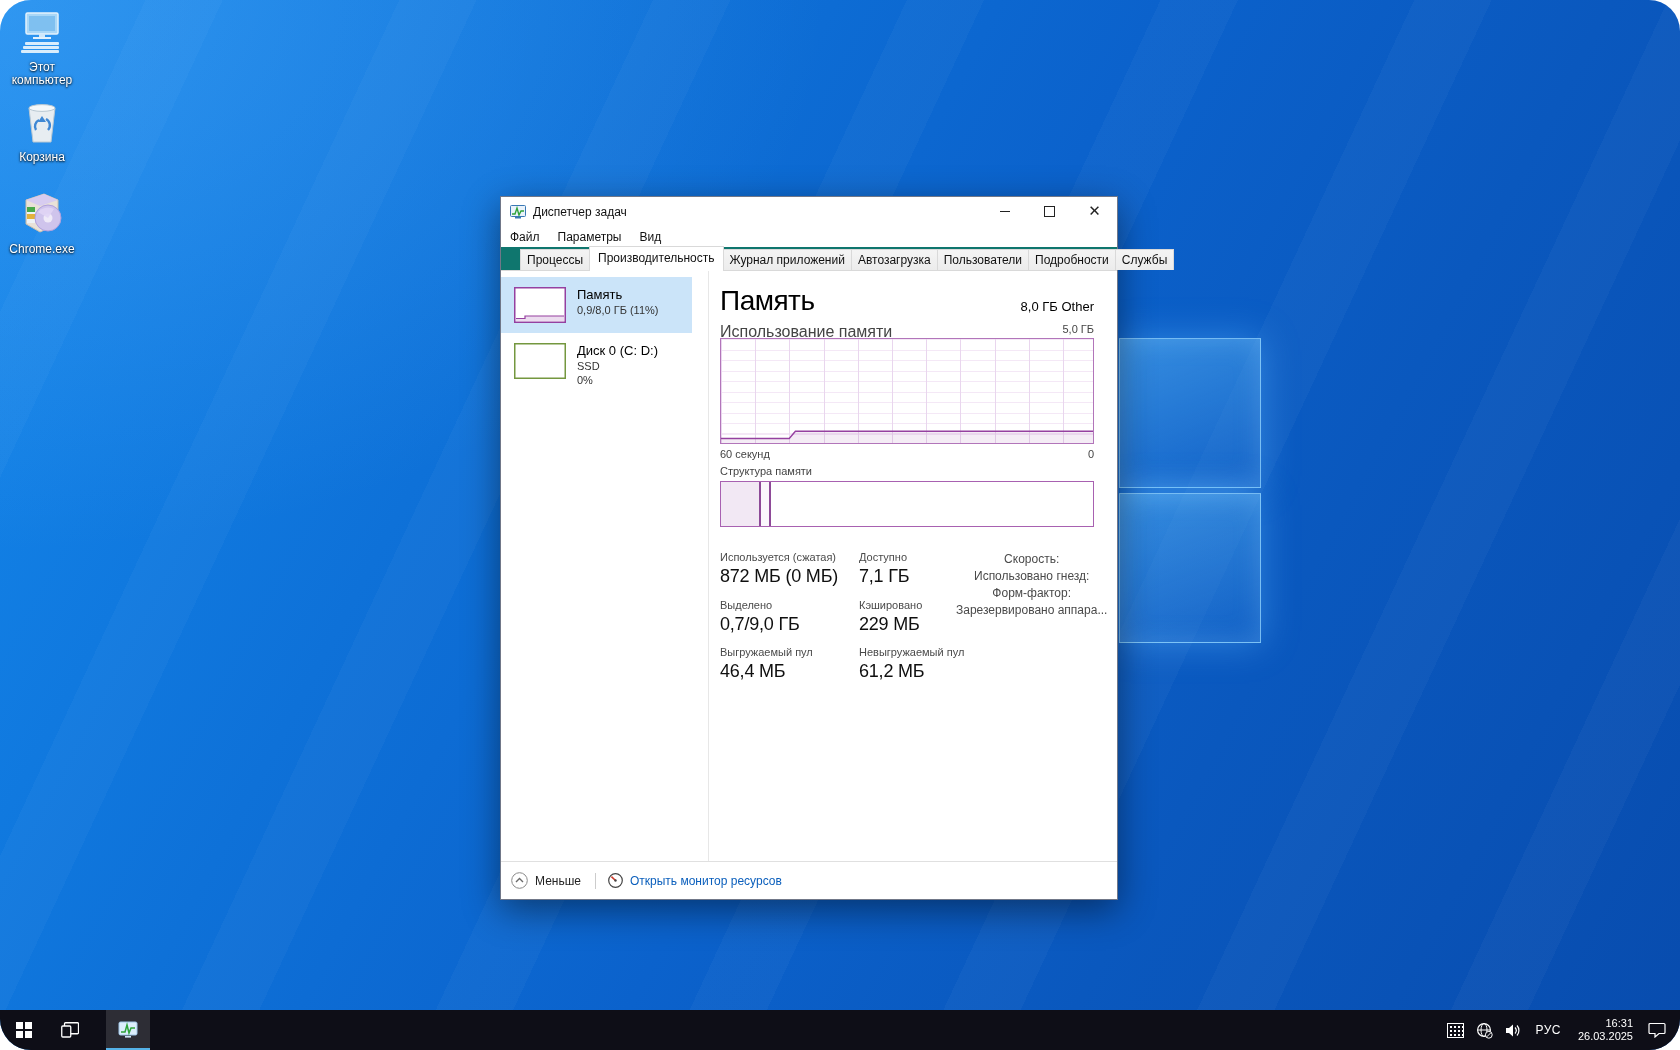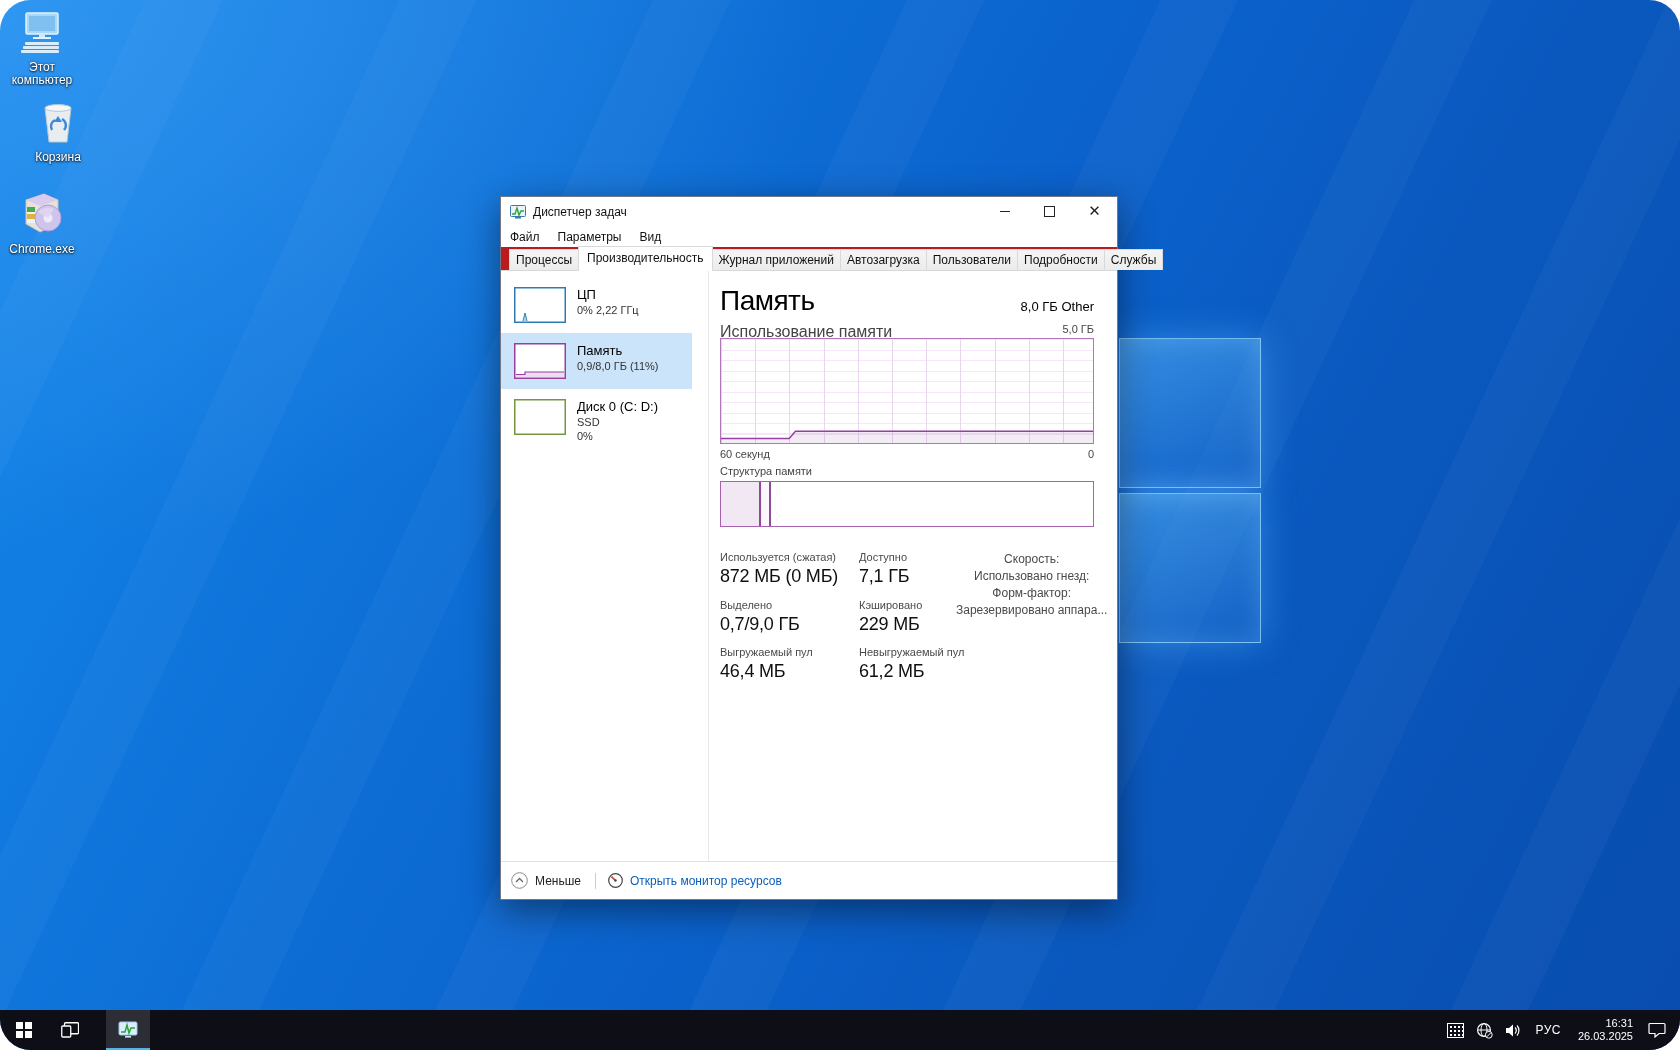--- a/index.html
+++ b/index.html
@@ -38,21 +38,21 @@
   .titlebar{height:30px;display:flex;align-items:center;padding-left:9px;}
   .titlebar .title{margin-left:7px;font-size:12px;color:#111;}
   .caption{margin-left:auto;display:flex;height:30px;}
   .capbtn{width:45px;height:29px;display:flex;align-items:center;justify-content:center;color:#222;}
   .min-glyph{width:10px;height:1px;background:#222;}
   .max-glyph{width:9px;height:9px;border:1px solid #222;}
   .close-glyph{font-size:15px;line-height:15px;font-family:"DejaVu Sans",sans-serif;}
   .menubar{height:20px;display:flex;gap:0;padding-left:9px;align-items:center;}
   .menubar span{padding:2px 9px 3px 0;margin-right:9px;}
   
-  .tabstrip{display:flex;align-items:flex-end;height:23px;padding-left:8px;border-bottom:1px solid #d9d9d9;background:#b91c1c;}
+  .tabstrip{display:flex;align-items:flex-end;height:23px;padding-left:19px;border-bottom:1px solid #d9d9d9;background:#0f766e;}
   .tab{border:1px solid #d9d9d9;border-bottom:none;background:linear-gradient(#f4f4f4,#ececec);
     padding:3px 6px 3px 6px;height:14px;line-height:14px;margin-right:-1px;position:relative;white-space:nowrap;}
   .tab.active{background:#fff;padding:4px 8px 5px 8px;height:15px;margin-bottom:-1px;z-index:2;}
   
   .content{position:absolute;top:74px;bottom:38px;left:0;right:0;background:#fff;}
   .sidebar{position:absolute;left:0;top:6px;width:191px;}
   .side-item{display:flex;align-items:flex-start;padding:10px 0 10px 13px;height:36px;cursor:default;}
   .side-item.selected{background:#cbe4f9;}
   .side-thumb{width:52px;height:36px;background:#fff;box-sizing:border-box;flex:none;}
   .side-txt{margin-left:11px;padding-top:0;}
@@ -114,21 +114,21 @@
       <rect x="14" y="25" width="18" height="2" fill="#e3f2fd"></rect>
       <g fill="#d9edfc">
           <rect x="6" y="30" width="34" height="3" rx="1"></rect>
           <rect x="4" y="34" width="36" height="3" rx="1"></rect>
           <rect x="2" y="38" width="38" height="3" rx="1"></rect>
         </g>
     </svg>
     <div class="dlabel">Этот компьютер</div>
   </div>
 
-  <div class="dicon" style="left:0px;top:100px;margin-left:16px;">
+  <div class="dicon" style="left:0px;top:100px;">
     <svg width="42" height="44" viewBox="0 0 42 44">
       <path d="M8 8 L34 8 L30 42 L12 42 Z" fill="#e7edf1" stroke="#b9c8d2" stroke-width="1"></path>
       <ellipse cx="21" cy="8" rx="13" ry="3.4" fill="#f4f8fa" stroke="#b9c8d2" stroke-width="1"></ellipse>
       <path d="M21 16 l4 6 h-8 Z" fill="#3f88d4"></path>
       <path d="M15 30 a7 7 0 0 1 3-10" stroke="#3f88d4" stroke-width="2.4" fill="none"></path>
       <path d="M27 30 a7 7 0 0 0-2-11" stroke="#3f88d4" stroke-width="2.4" fill="none"></path>
     </svg>
     <div class="dlabel">Корзина</div>
   </div>
 
@@ -181,30 +181,20 @@
       <div class="tab">Автозагрузка</div>
       <div class="tab">Пользователи</div>
       <div class="tab">Подробности</div>
       <div class="tab">Службы</div>
     </div>
 
     <div class="content">
 
       <div class="sidebar">
 
-        <div class="side-item">
-          <svg class="side-thumb" width="52" height="36" viewBox="0 0 52 36">
-            <rect x="0.75" y="0.75" width="50.5" height="34.5" fill="#fff" stroke="#2e7cb3" stroke-width="1.5"></rect>
-            <polyline points="9,34 11,26 13,34" fill="#bcd8ea" stroke="#2e7cb3" stroke-width="1"></polyline>
-          </svg>
-          <div class="side-txt">
-            <div class="side-name">ЦП</div>
-            <div class="side-sub">0% 2,22 ГГц</div>
-          </div>
-        </div>
 
         <div class="side-item selected">
           <svg class="side-thumb" width="52" height="36" viewBox="0 0 52 36">
             <rect x="0.75" y="0.75" width="50.5" height="34.5" fill="#fff" stroke="#9540a0" stroke-width="1.5"></rect>
             <polygon points="2,34 2,31.5 11,31.5 11,29 50,29 50,34" fill="#ecdcef"></polygon>
             <polyline points="2,31.5 11,31.5 11,29 50,29" fill="none" stroke="#9540a0" stroke-width="1.2"></polyline>
           </svg>
           <div class="side-txt">
             <div class="side-name">Память</div>
             <div class="side-sub">0,9/8,0 ГБ (11%)</div>

